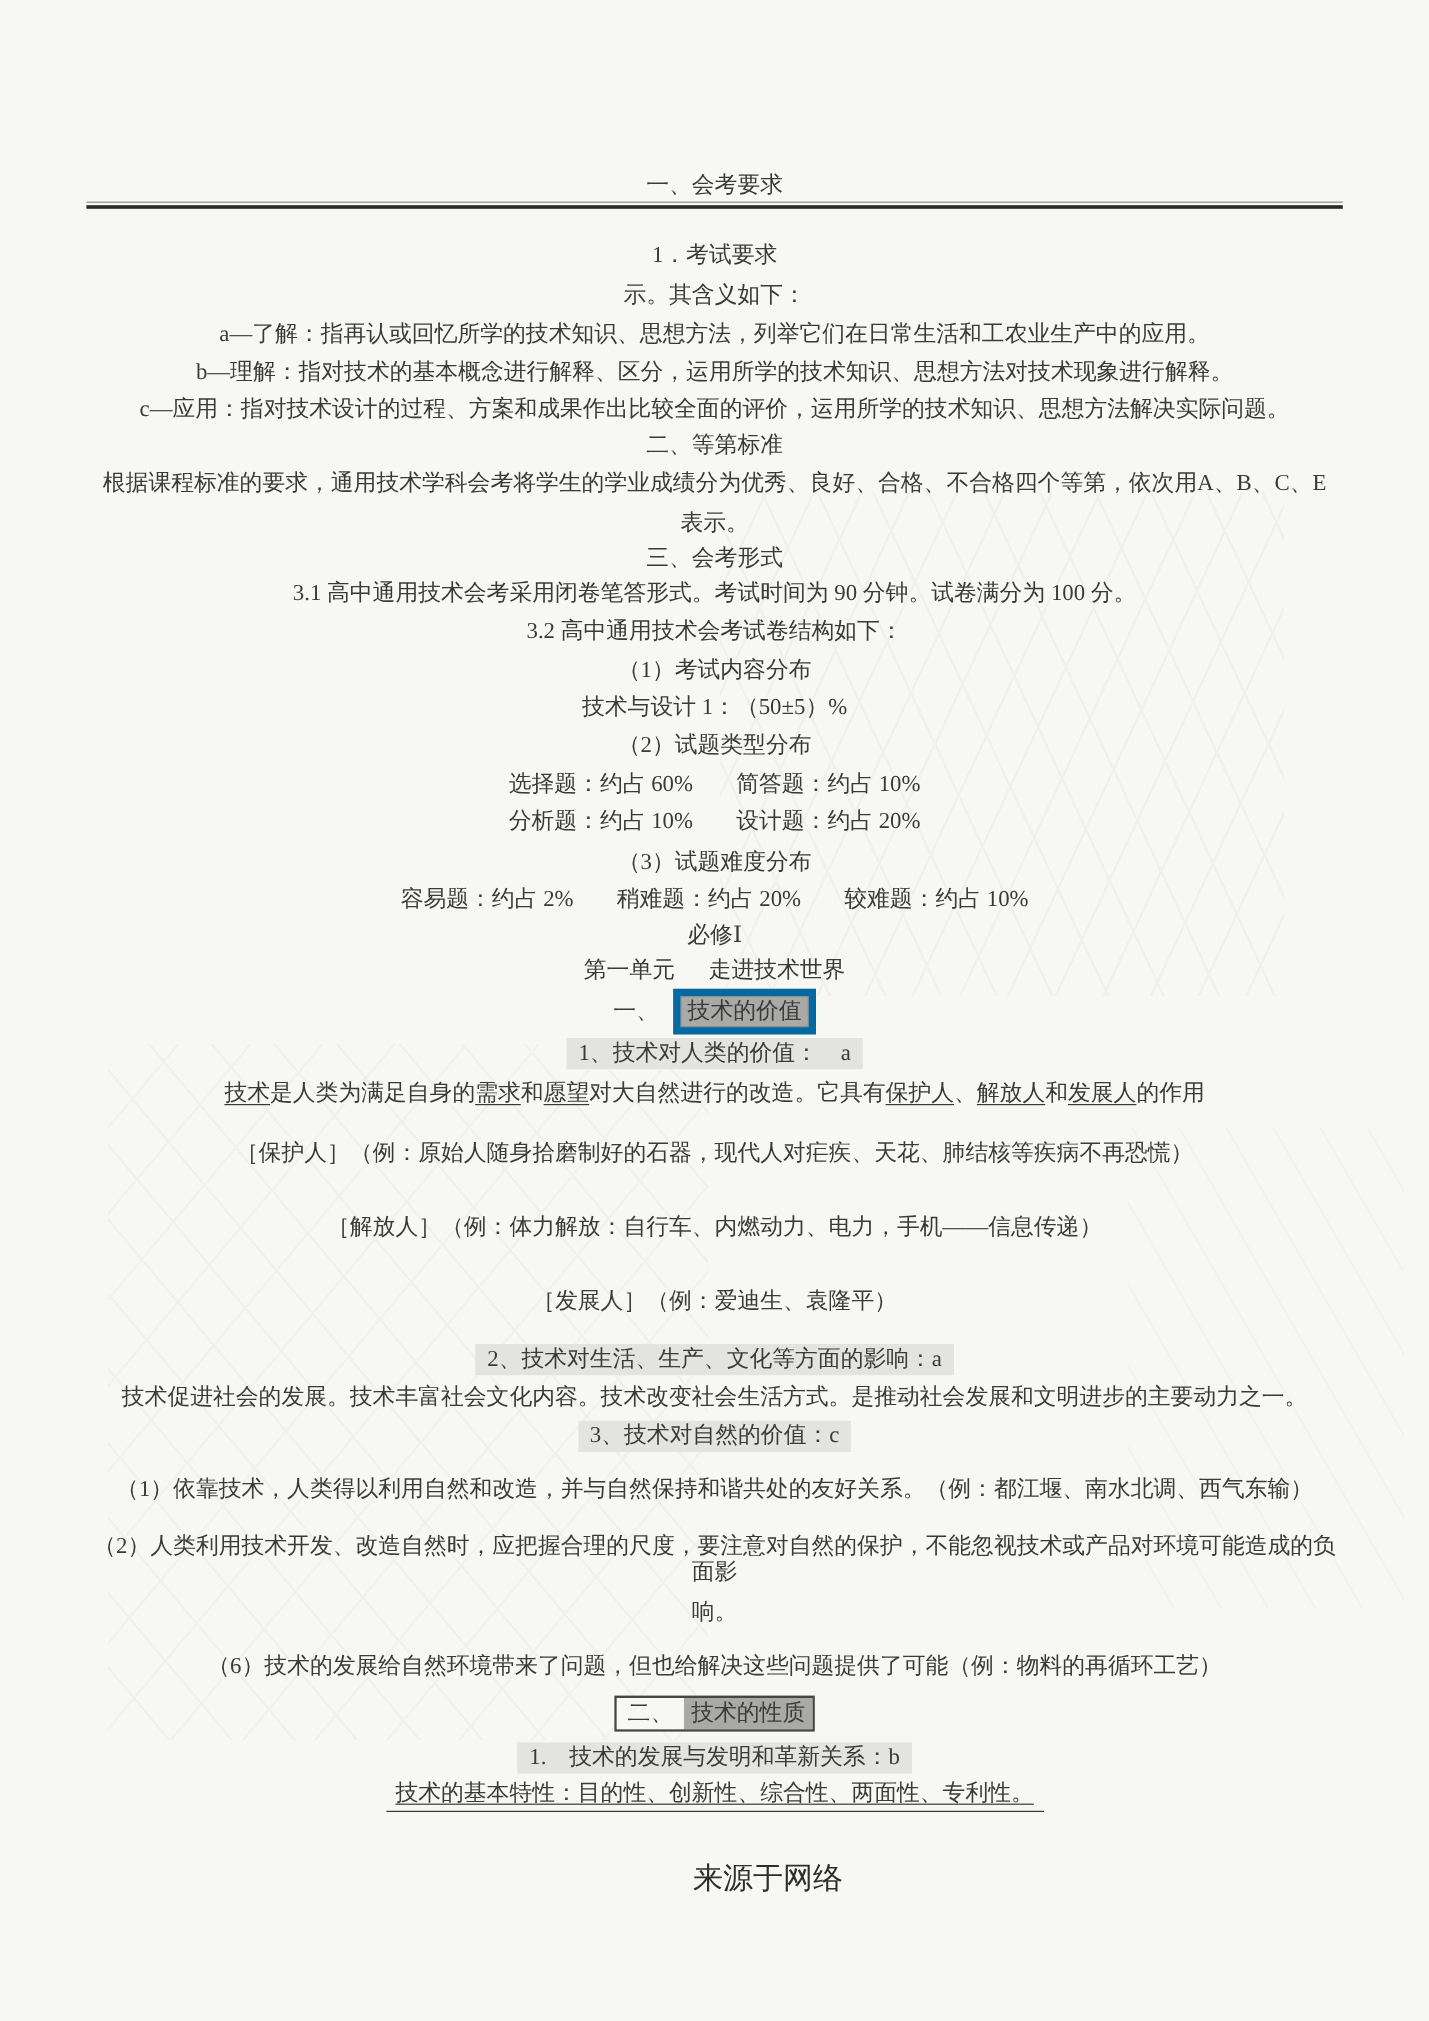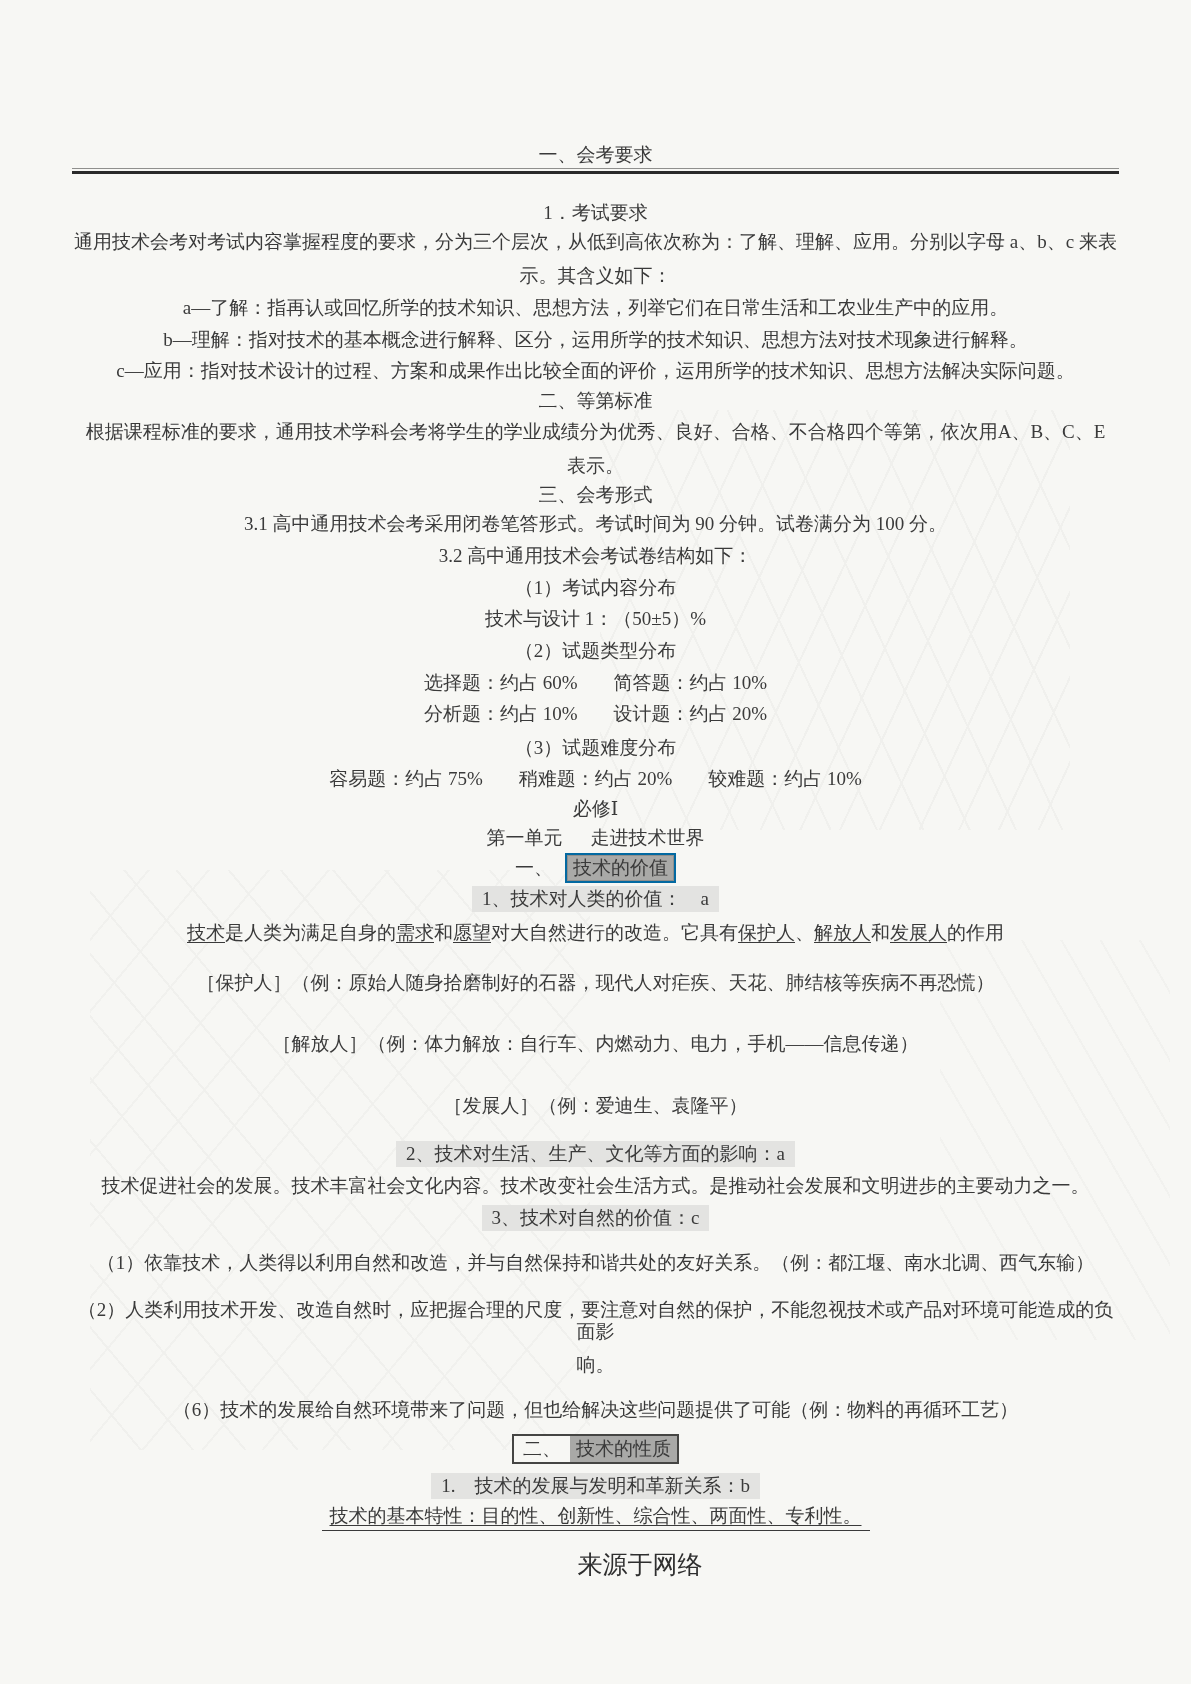--- a/index.html
+++ b/index.html
@@ -19,21 +19,21 @@
   .wm2{left:90px;top:870px;width:500px;height:580px;
     background:
       repeating-linear-gradient(50deg,transparent 0 38px,#ecece9 38px 40px),
       repeating-linear-gradient(130deg,transparent 0 44px,#ededea 44px 46px);}
   .wm3{left:940px;top:940px;width:230px;height:400px;
     background:repeating-linear-gradient(60deg,transparent 0 32px,#ededea 32px 34px);}
   .content{position:relative;z-index:2;padding:144px 72px 0;}
   .line{text-align:center;font-size:19px;line-height:22px;}
   .rule{height:2px;border-top:1px solid #8f8f8d;border-bottom:3px solid #2a2a2a;margin-top:2px;}
   .hl{display:inline-block;background:#e3e3e1;padding:2px 10px;}
-  .box1{display:inline-block;border:2px solid #0369a1;background:#a9a9a7;padding:2px 6px;margin-left:12px;box-shadow:inset 0 0 0 1px #8f8f8d;}
+  .box1{display:inline-block;border:6px solid #0369a1;background:#a9a9a7;padding:2px 6px;margin-left:12px;box-shadow:inset 0 0 0 1px #8f8f8d;}
   .box2{display:inline-flex;border:2px solid #454543;box-shadow:inset 0 0 0 1px #8f8f8d;}
   .box2a{padding:2px 9px;background:#f7f7f4;}
   .box2b{padding:2px 6px;background:#a9a9a7;}
   .u{text-decoration:underline;text-underline-offset:3px;}
   .traits{display:inline-block;text-decoration:underline;text-underline-offset:3px;border-bottom:1px solid #3a3a3a;padding:0 8px 3px;}
   .gap36{margin-left:36px;}
   .gap28{margin-left:28px;}
   .footer{position:absolute;left:0;right:16px;top:1548px;text-align:center;font-size:25px;padding-left:105px;color:#2e2e2e;z-index:2;}
 </style>
 </head>
@@ -42,21 +42,20 @@
 <div class="wm wm1"></div>
 <div class="wm wm2"></div>
 <div class="wm wm3"></div>
 
 <div class="content">
 
   <div class="line">一、会考要求</div>
   <div class="rule"></div>
 
   <div class="line" style="margin-top:28px">1．考试要求</div>
-  <div class="line" style="margin-top:7px">通用技术会考对考试内容掌握程度的要求，分为三个层次，从低到高依次称为：了解、理解、应用。分别以字母 a、b、c 来表</div>
   <div class="line" style="margin-top:12px">示。其含义如下：</div>
   <div class="line" style="margin-top:10px">a—了解：指再认或回忆所学的技术知识、思想方法，列举它们在日常生活和工农业生产中的应用。</div>
   <div class="line" style="margin-top:10px">b—理解：指对技术的基本概念进行解释、区分，运用所学的技术知识、思想方法对技术现象进行解释。</div>
   <div class="line" style="margin-top:9px">c—应用：指对技术设计的过程、方案和成果作出比较全面的评价，运用所学的技术知识、思想方法解决实际问题。</div>
 
   <div class="line" style="margin-top:8px">二、等第标准</div>
   <div class="line" style="margin-top:9px">根据课程标准的要求，通用技术学科会考将学生的学业成绩分为优秀、良好、合格、不合格四个等第，依次用A、B、C、E</div>
   <div class="line" style="margin-top:12px">表示。</div>
 
   <div class="line" style="margin-top:7px">三、会考形式</div>
@@ -69,21 +68,21 @@
   <div class="line" style="margin-top:10px">（2）试题类型分布</div>
   <div class="line" style="margin-top:10px">
     <span>选择题：约占 60%</span><span class="gap36">简答题：约占 10%</span>
   </div>
   <div class="line" style="margin-top:9px">
     <span>分析题：约占 10%</span><span class="gap36">设计题：约占 20%</span>
   </div>
 
   <div class="line" style="margin-top:12px">（3）试题难度分布</div>
   <div class="line" style="margin-top:9px">
-    <span>容易题：约占 75%</span><span class="gap36">稍难题：约占 20%</span><span class="gap36">较难题：约占 10%</span>
+    <span>容易题：约占 2%</span><span class="gap36">稍难题：约占 20%</span><span class="gap36">较难题：约占 10%</span>
   </div>
 
   <div class="line" style="margin-top:8px">必修Ⅰ</div>
   <div class="line" style="margin-top:7px">
     <span>第一单元</span><span class="gap28">走进技术世界</span>
   </div>
 
   <div class="line" style="margin-top:4px">
     <span>一、</span><span class="box1">技术的价值</span>
   </div>

